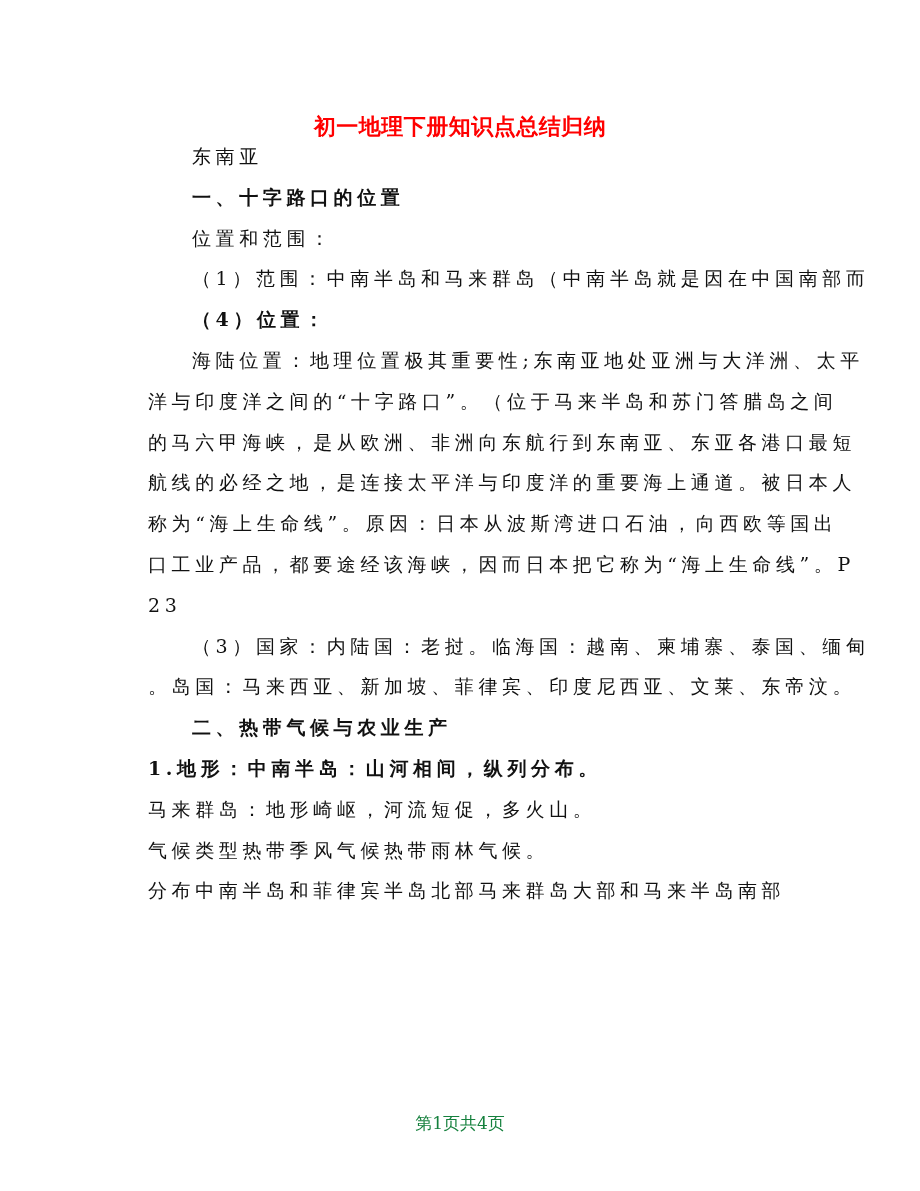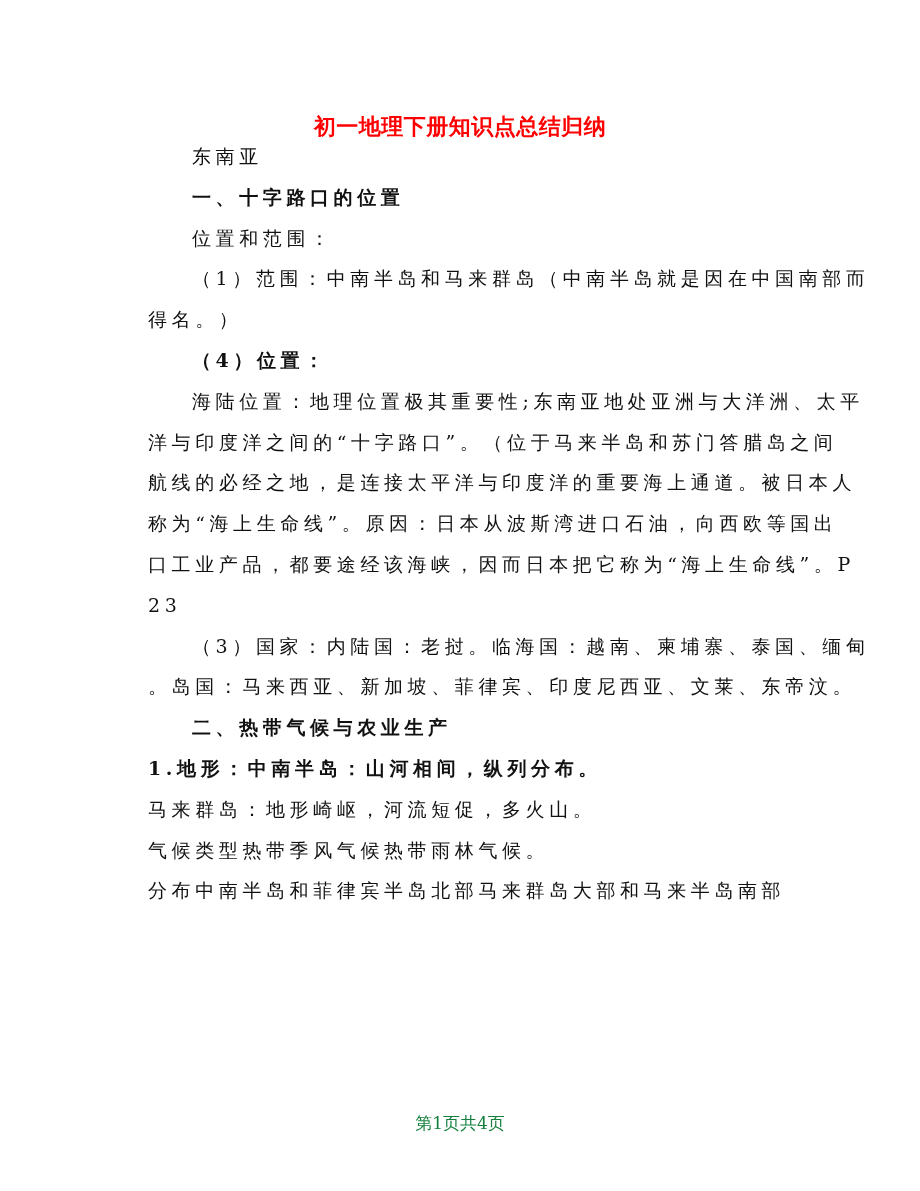--- a/index.html
+++ b/index.html
@@ -81,31 +81,31 @@
     <p class="p indent bold">
       <span class="line">一、十字路口的位置</span>
     </p>
 
     <p class="p indent">
       <span class="line">位置和范围：</span>
     </p>
 
     <p class="p indent">
       <span class="line">（1）范围：中南半岛和马来群岛（中南半岛就是因在中国南部而</span>
-      <span class="line" style="text-indent:0">得名。）</span>
     </p>
 
     <p class="p indent bold">
       <span class="line">（4）位置：</span>
     </p>
 
 
     <p class="p indent">
       <span class="line">海陆位置：地理位置极其重要性;东南亚地处亚洲与大洋洲、太平</span>
       <span class="line" style="text-indent:0">洋与印度洋之间的“十字路口”。（位于马来半岛和苏门答腊岛之间</span>
+      <span class="line" style="text-indent:0">的马六甲海峡，是从欧洲、非洲向东航行到东南亚、东亚各港口最短</span>
       <span class="line" style="text-indent:0">航线的必经之地，是连接太平洋与印度洋的重要海上通道。被日本人</span>
       <span class="line" style="text-indent:0">称为“海上生命线”。原因：日本从波斯湾进口石油，向西欧等国出</span>
       <span class="line" style="text-indent:0">口工业产品，都要途经该海峡，因而日本把它称为“海上生命线”。P</span>
       <span class="line" style="text-indent:0">23</span>
     </p>
 
     <p class="p indent">
       <span class="line">（3）国家：内陆国：老挝。临海国：越南、柬埔寨、泰国、缅甸</span>
       <span class="line" style="text-indent:0">。岛国：马来西亚、新加坡、菲律宾、印度尼西亚、文莱、东帝汶。</span>
     </p>

